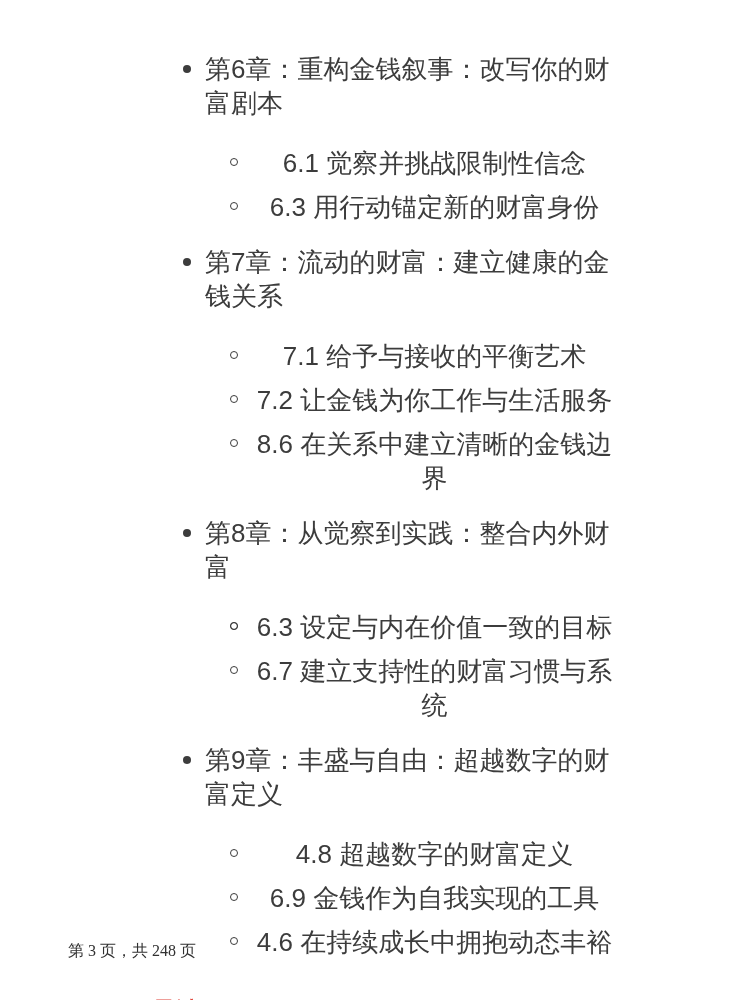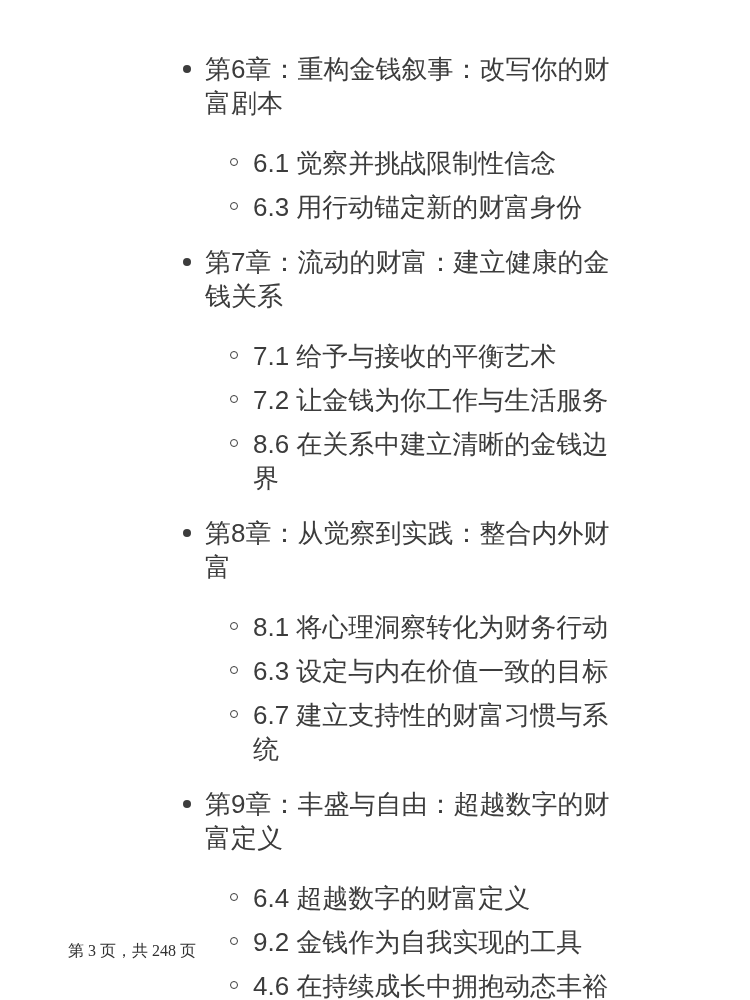--- a/index.html
+++ b/index.html
@@ -37,20 +37,21 @@
   .chapter-item + .chapter-item {
     margin-top: 21px;
   }
   .section-list {
     margin: 26px 0 21px;
     padding-left: 48px;
   }
   .section-item {
     position: relative;
     margin: 10px 0;
+    text-align: center;
   }
   .bullet-dot {
     position: absolute;
     left: -22px;
     top: 13px;
     width: 8px;
     height: 8px;
     border-radius: 50%;
     background: var(--text-color, #3c3c3c);
   }
@@ -126,47 +127,46 @@
   </li>
 </ul>
   </li>
 
   <li class="chapter-item">
     <span class="bullet-dot"></span>
     <span class="chapter-label">第8章：从觉察到实践：整合内外财富</span>
     <ul class="section-list">
   <li class="section-item">
     <span class="bullet-circle"></span>
-    <span class="section-label">8.1 将心理洞察转化为财务行动</span>
   </li>
 
   <li class="section-item">
     <span class="bullet-circle"></span>
     <span class="section-label">6.3 设定与内在价值一致的目标</span>
   </li>
 
   <li class="section-item">
     <span class="bullet-circle"></span>
     <span class="section-label">6.7 建立支持性的财富习惯与系统</span>
   </li>
 </ul>
   </li>
 
   <li class="chapter-item">
     <span class="bullet-dot"></span>
     <span class="chapter-label">第9章：丰盛与自由：超越数字的财富定义</span>
     <ul class="section-list">
   <li class="section-item">
     <span class="bullet-circle"></span>
-    <span class="section-label">6.4 超越数字的财富定义</span>
+    <span class="section-label">4.8 超越数字的财富定义</span>
   </li>
 
   <li class="section-item">
     <span class="bullet-circle"></span>
-    <span class="section-label">9.2 金钱作为自我实现的工具</span>
+    <span class="section-label">6.9 金钱作为自我实现的工具</span>
   </li>
 
   <li class="section-item">
     <span class="bullet-circle"></span>
     <span class="section-label">4.6 在持续成长中拥抱动态丰裕</span>
   </li>
 </ul>
   </li>
 </ul>
 

